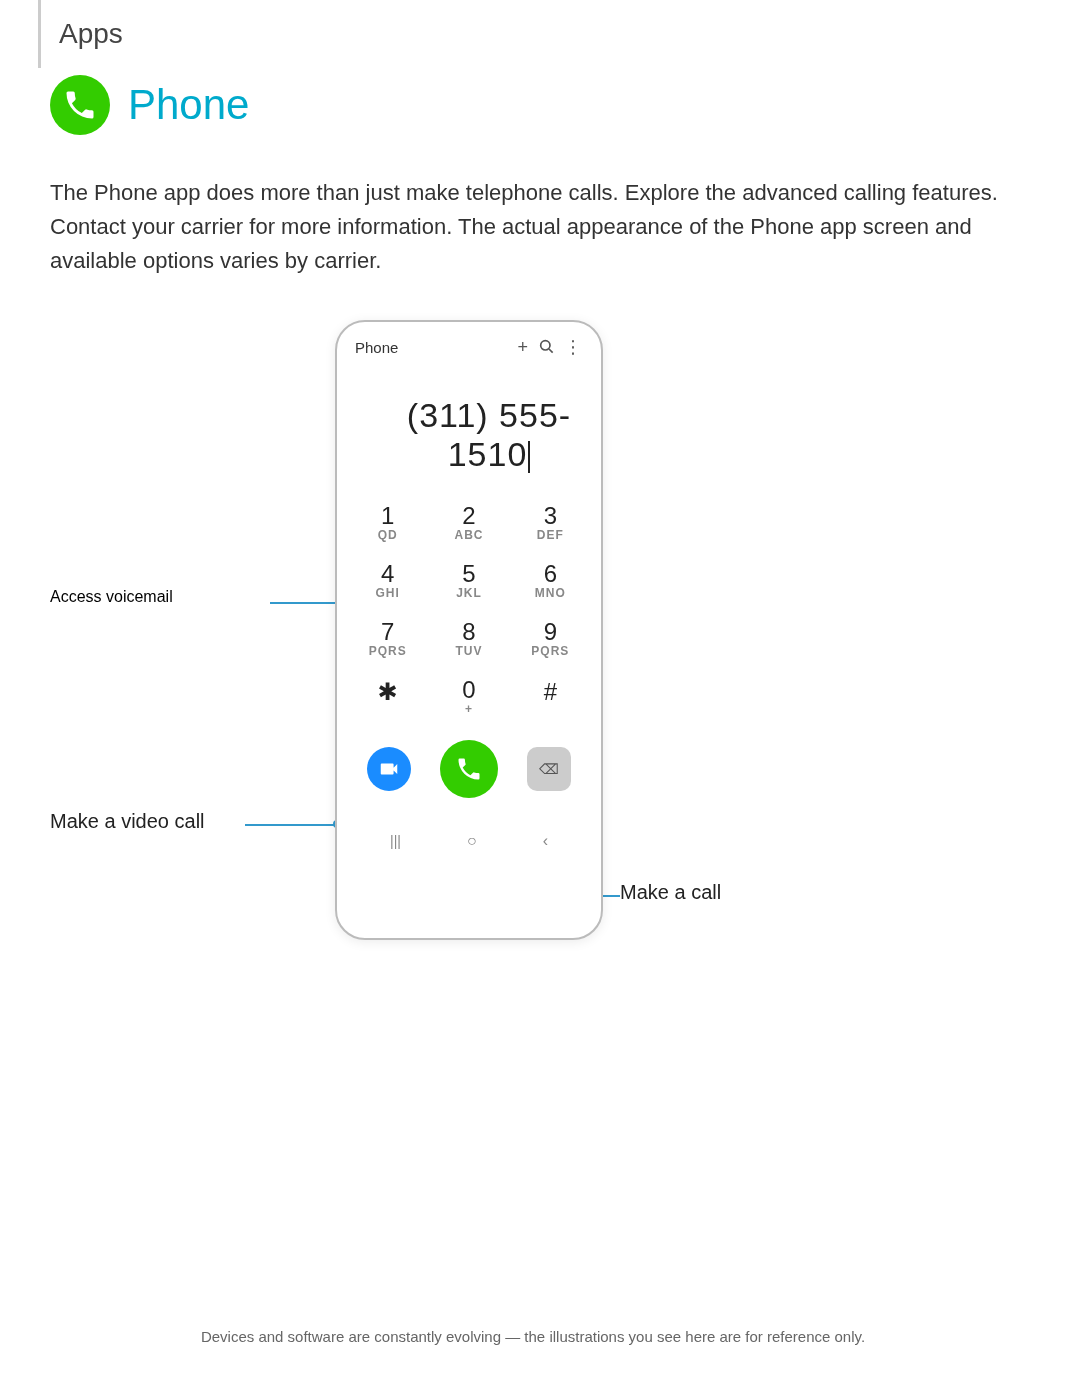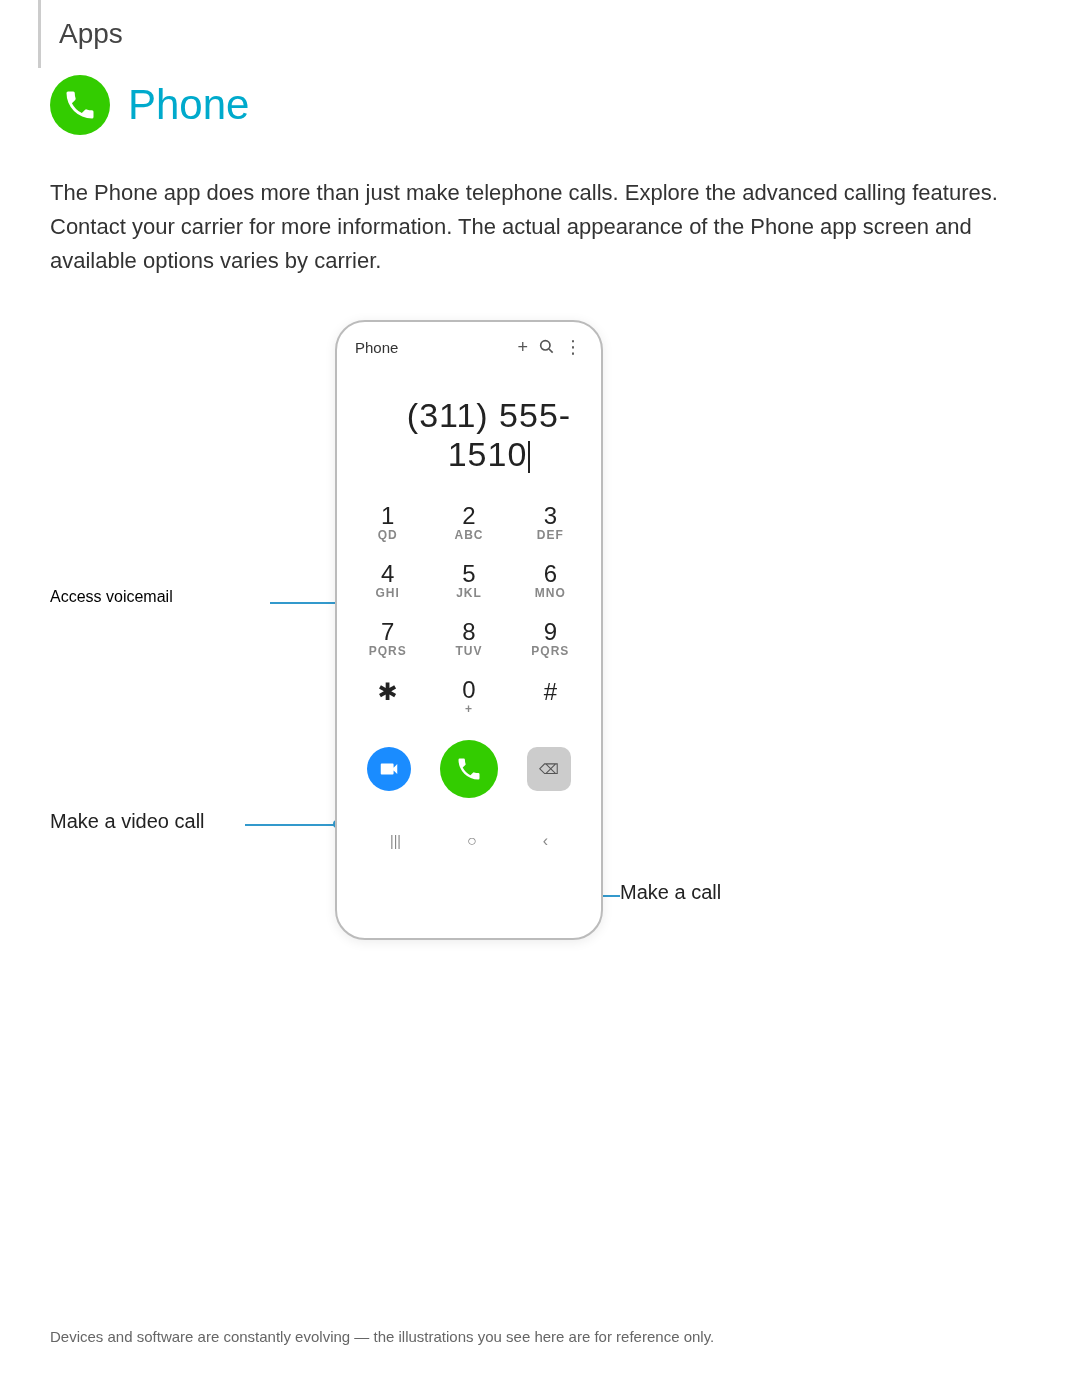--- a/index.html
+++ b/index.html
@@ -185,21 +185,21 @@
       padding: 14px 20px 8px;
       margin-top: 10px;
     }
 
     
     .footer {
       position: absolute;
       bottom: 40px;
       left: 50px;
       right: 64px;
-      text-align: left;
+      text-align: center;
     }
   </style>
 </head>
 <body>
 
 <div style="position:absolute;top:0;left:38px;height:68px;border-left:3px solid #ccc;display:flex;align-items:center;padding-left:18px;">
   <span style="font-size:28px;color:#444;font-weight:400;">Apps</span>
 </div>
 
 <div class="app-header">

